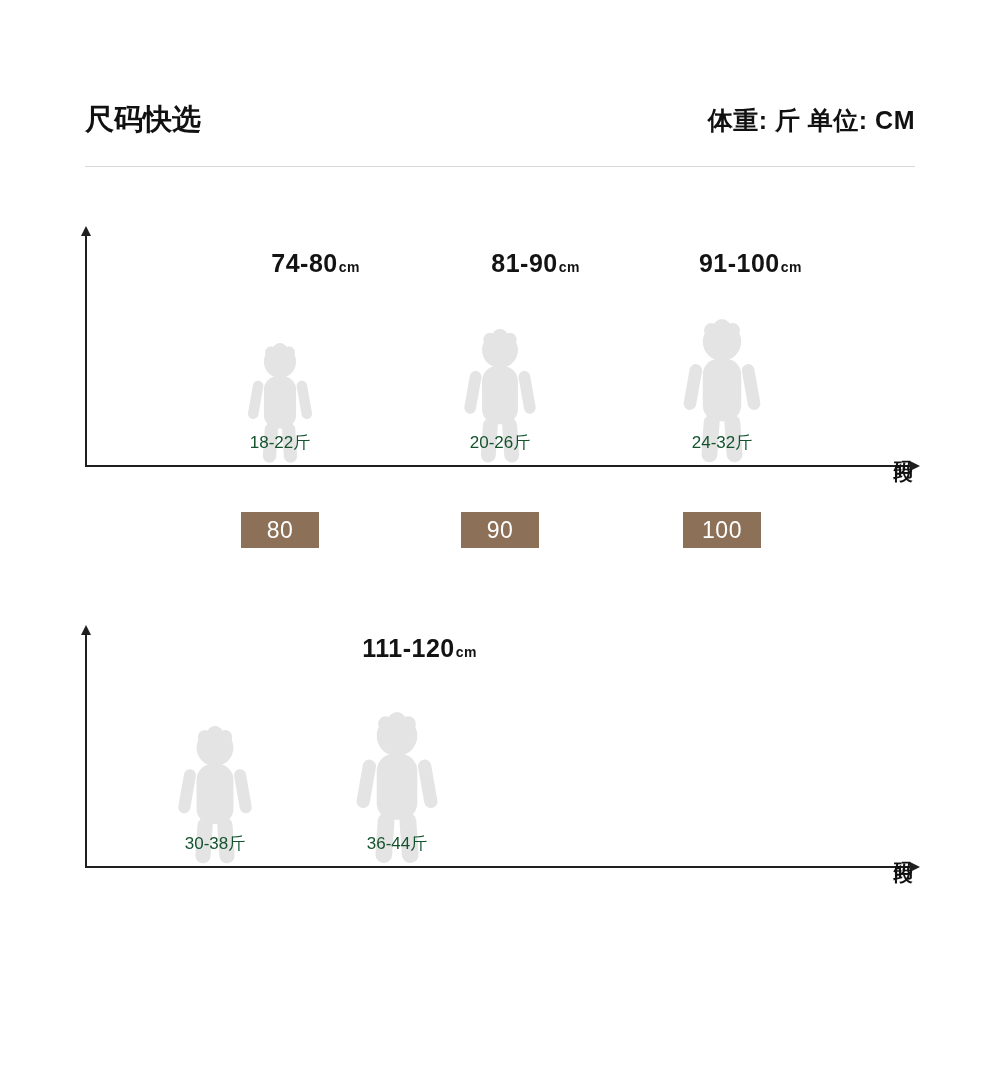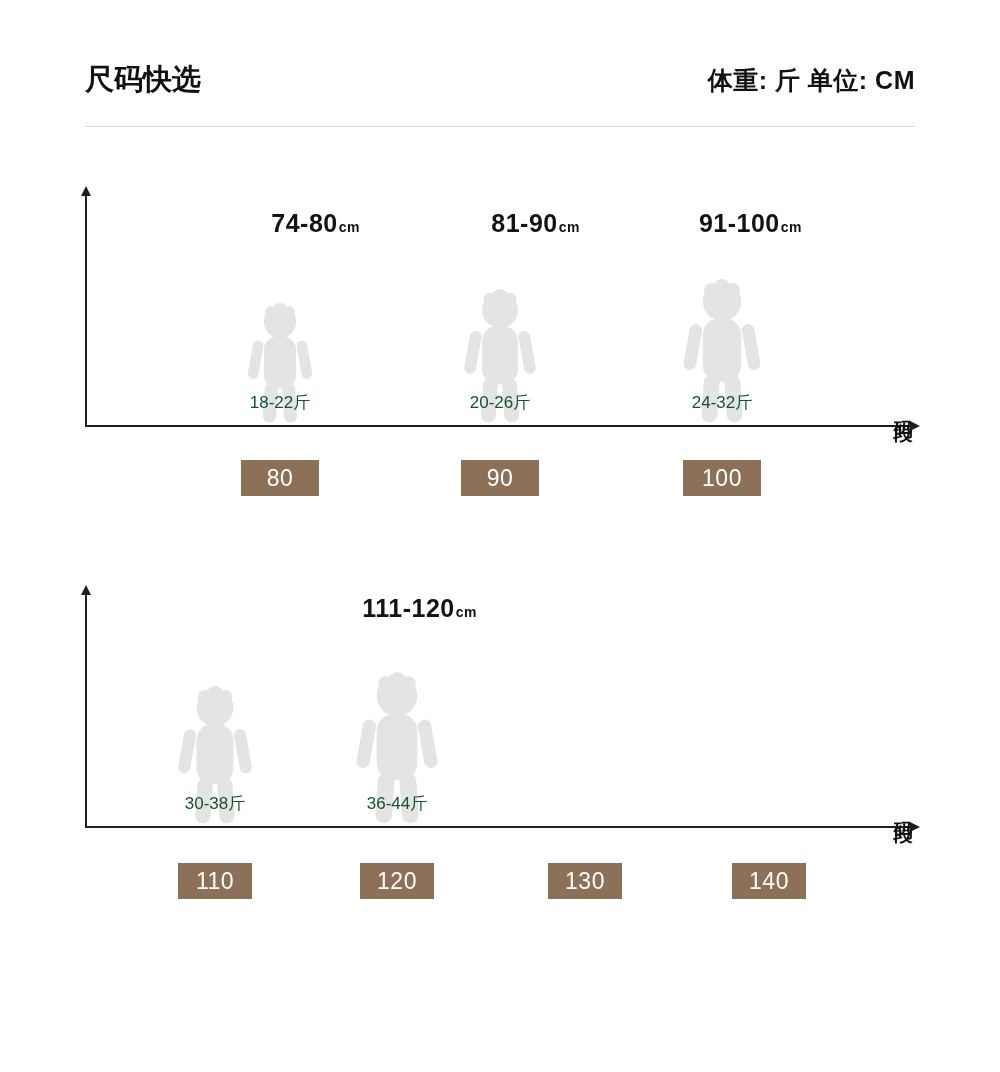--- a/index.html
+++ b/index.html
@@ -9,21 +9,21 @@
     position:relative;
     width:1000px; height:1072px;
     margin:0 auto;
     background:#ffffff;
     overflow:hidden;
   }
 
   
   .hdr {
     margin:0 85px;
-    padding-top:64px;
+    padding-top:104px;
     display:flex;
     justify-content:space-between;
     align-items:baseline;
   }
   .hdr-title { font-size:29px; font-weight:bold; color:#111; line-height:1.05; }
   .hdr-note  { font-size:25px; font-weight:bold; color:#111; line-height:1.05; letter-spacing:0.5px; }
   .divider { margin:32px 85px 0; border-top:1px solid #d8d8d8; height:0; }
 
   
   .chart-wrap { margin:0 85px; }
@@ -74,21 +74,21 @@
 
   .w-label {
     position:absolute; bottom:13px; width:100%; text-align:center;
     font-size:17px; color:#14532d; z-index:2; white-space:nowrap;
   }
 
   .badge-row { position:relative; margin:0; }
   .badge-row-1 { margin-top:33px; height:36px; }
   .badge-row-2 { margin-top:35px; height:36px; }
   .badge {
-    position:absolute; top:0; height:36px;
+    position:absolute; top:12px; height:36px;
     background:var(--badge,#8c7158); color:#fff;
     display:flex; align-items:center; justify-content:center;
     font-size:23px; letter-spacing:0.5px;
   }
   .badge-row-1 .badge { width:78px; }
   .badge-row-2 .badge { width:74px; }
 
   
   .ftr {
     margin:60px 85px 0;
@@ -184,30 +184,16 @@
         <div class="h-label"><span>111-120</span><span class="unit">cm</span></div>
         <svg class="figure fig-r2c2" viewBox="0 0 70 110">
             <use href="#child-figure"></use>
           </svg>
         <div class="w-label">36-44斤</div>
       </div>
 
 
     </div>
 
-    <div class="badge-row badge-row-2">
-      <div class="badge" style="left:93px">
-          <span>110</span>
-        </div>
-      <div class="badge" style="left:275px">
-          <span>120</span>
-        </div>
-      <div class="badge" style="left:463px">
-          <span>130</span>
-        </div>
-      <div class="badge" style="left:647px">
-          <span>140</span>
-        </div>
-    </div>
   </div>
 
 
 </div>
 
 </body></html>

